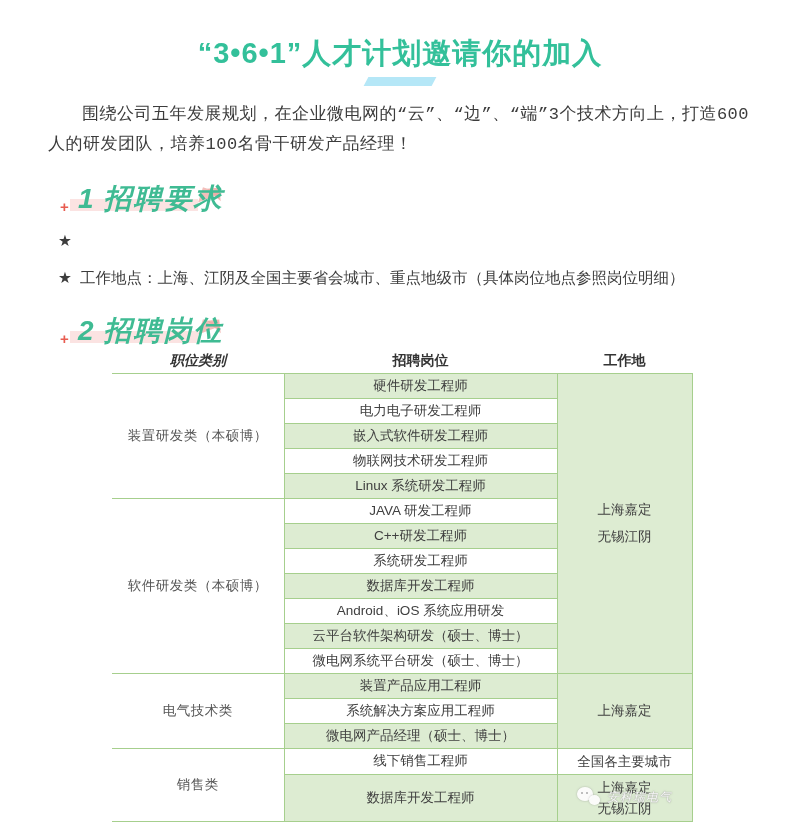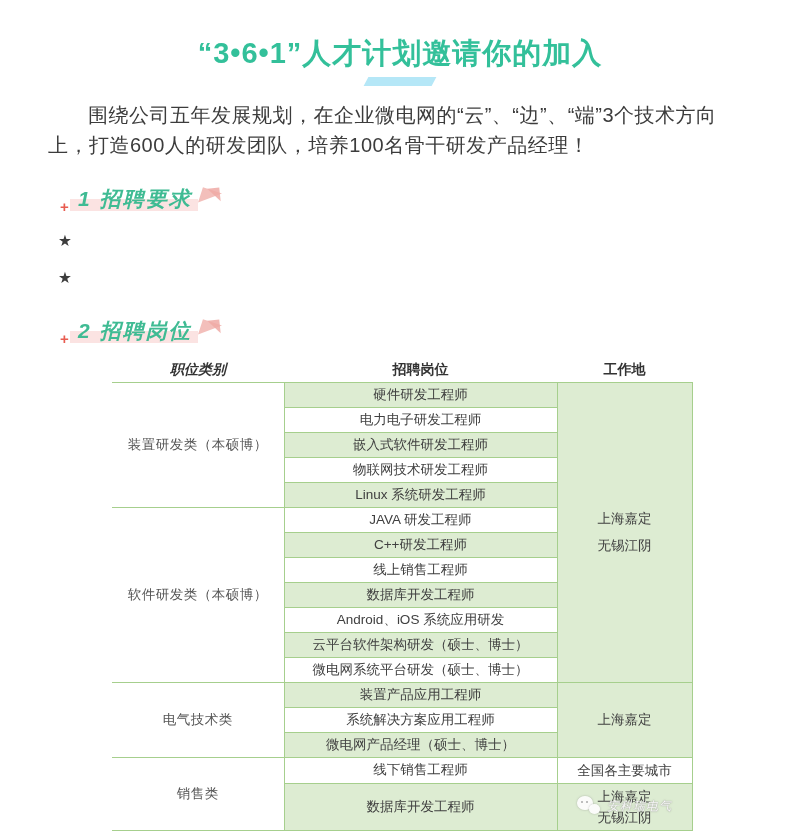--- a/index.html
+++ b/index.html
@@ -36,25 +36,26 @@
   }
   .title-underline{
     width:68px;height:9px;
     margin:5px auto 0 auto;
     background:var(--underline-blue);
     transform:skewX(-28deg);
   }
 
   .intro{
     margin:14px 48px 0 48px;
-    font-size:20px;
+    font-size:17px;
     line-height:30px;
     color:var(--body-text);
     text-indent:2em;
     letter-spacing:0.5px;
+    font-family:Liberation Mono, monospace;
   }
 
   .section-header{
     position:relative;
     margin:24px 0 0 58px;
     height:32px;
   }
   .section-band{
     position:absolute;
     left:12px;top:15px;
@@ -66,21 +67,21 @@
     left:2px;bottom:1px;
     font-size:15px;
     font-weight:bold;
     color:var(--plus-red);
     z-index:2;
   }
   .section-text{
     position:relative;
     z-index:1;
     margin-left:20px;
-    font-size:21px;
+    font-size:28px;
     font-weight:bold;
     font-style:italic;
     letter-spacing:2px;
     color:var(--section-green);
     line-height:30px;
   }
   .section-num{margin-right:8px;}
   .section-flag{
     position:absolute;
     left:142px;top:2px;
@@ -102,21 +103,21 @@
 
   .bullet{
     margin:13px 48px 0 58px;
     font-size:15.5px;
     line-height:24px;
     color:#3D3D3D;
     display:flex;
   }
   .bullet .star{margin-right:8px;}
 
-  .table-wrap{margin:10px 0 0 112px;}
+  .table-wrap{margin:1px 0 0 112px;}
   table.positions{
     border-collapse:collapse;
     width:580px;
     table-layout:fixed;
     font-size:13.5px;
     color:var(--table-text);
   }
   table.positions th{
     height:24px;
     font-size:14px;
@@ -203,20 +204,21 @@
         <span class="f1"></span>
         <span class="f2"></span>
       </span>
   </div>
 
   <div class="bullet">
     <span class="star">★</span>
   </div>
   <div class="bullet">
     <span class="star">★</span>
+    <span>工作地点：上海、江阴及全国主要省会城市、重点地级市（具体岗位地点参照岗位明细）</span>
   </div>
 
   <div class="section-header" style="margin-top:26px;">
     <span class="section-plus">+</span>
     <span class="section-band"></span>
     <span class="section-text"><span class="section-num">2</span><span>招聘岗位</span></span>
     <span class="section-flag">
         <span class="f1"></span>
         <span class="f2"></span>
       </span>
@@ -253,21 +255,21 @@
             <td class="cell-position shade">Linux 系统研发工程师</td>
           </tr>
           <tr>
             <td class="cell-category" rowspan="7">软件研发类（本硕博）</td>
             <td class="cell-position">JAVA 研发工程师</td>
           </tr>
           <tr>
             <td class="cell-position shade">C++研发工程师</td>
           </tr>
           <tr>
-            <td class="cell-position">线上销售工程师</td>
+            <td class="cell-position">系统研发工程师</td>
           </tr>
           <tr>
             <td class="cell-position shade">数据库开发工程师</td>
           </tr>
           <tr>
             <td class="cell-position">Android、iOS 系统应用研发</td>
           </tr>
           <tr>
             <td class="cell-position shade">云平台软件架构研发（硕士、博士）</td>
           </tr>

